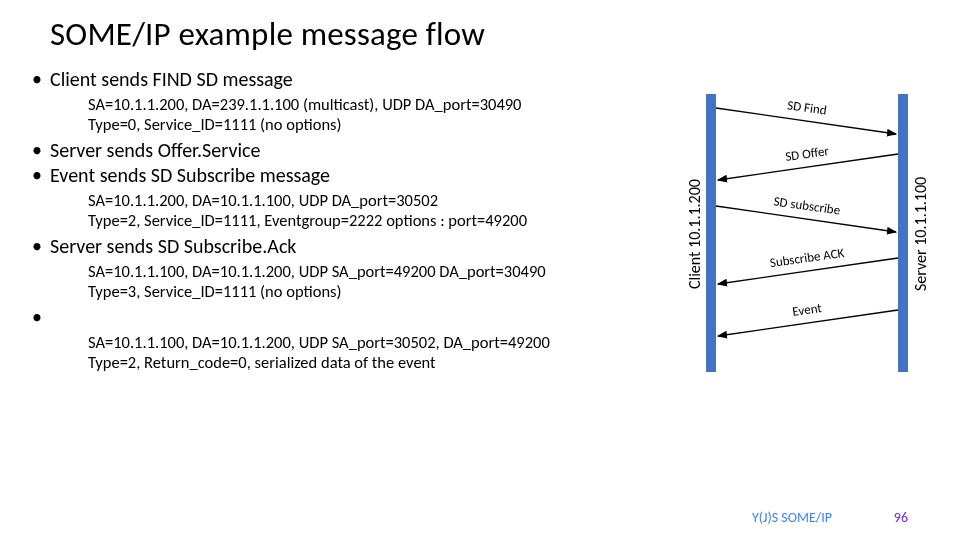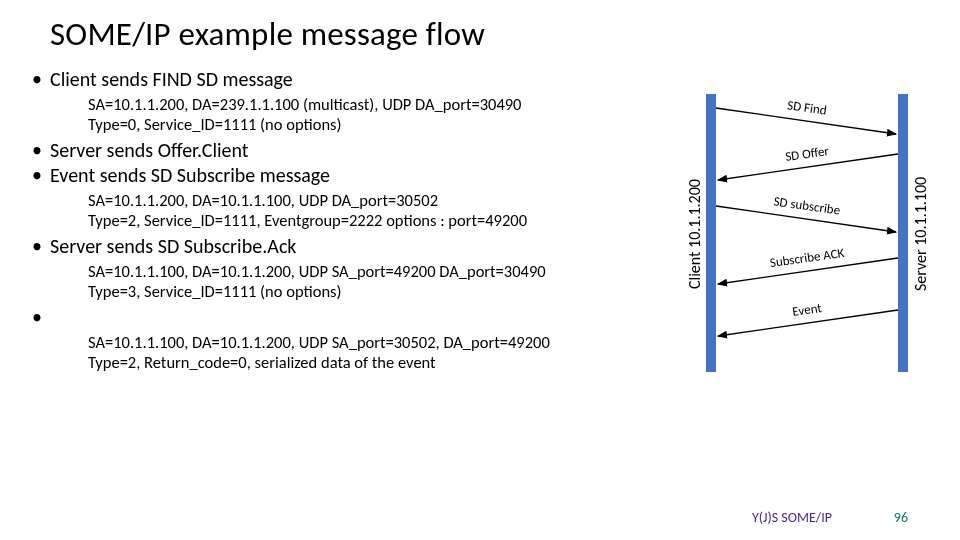--- a/index.html
+++ b/index.html
@@ -21,22 +21,22 @@
   .vlabel { position: absolute; font-size: 16px; color: #000; writing-mode: vertical-rl; transform: rotate(180deg); text-align: center; white-space: nowrap; }
   .vlabel.client { left: 9px; top: 60px; height: 160px; }
   .vlabel.server { right: -18px; top: 60px; height: 160px; }
 
   .arrow { position: absolute; left: 40px; width: 182px; height: 20px; }
   .arrow svg { position: absolute; top: 0; left: 0; width: 100%; height: 100%; overflow: visible; }
   .arrow-label { position: absolute; width: 100%; text-align: center; font-size: 13px; top: -6px; }
   .arrow-label.up   { transform: rotate(-8deg); }
   .arrow-label.down { transform: rotate(8deg); }
 
-  .footer-left { position: absolute; right: 128px; bottom: 14px; font-size: 14px; color: #4c1d95; }
-  .footer-right { position: absolute; right: 52px; bottom: 14px; font-size: 14px; color: #0f766e; }
+  .footer-left { position: absolute; right: 128px; bottom: 14px; font-size: 14px; color: #3b82f6; }
+  .footer-right { position: absolute; right: 52px; bottom: 14px; font-size: 14px; color: #6d28d9; }
 </style>
 </head>
 <body>
 
 <div class="slide">
   <div class="title">SOME/IP example message flow</div>
 
   <div class="body">
     <div class="left">
       <ul class="bullets">
@@ -44,21 +44,21 @@
           <div class="bullet-row">
               <span class="dot">•</span>
               <span>Client sends FIND SD message</span>
             </div>
           <div class="sub" style="white-space:pre-line">SA=10.1.1.200, DA=239.1.1.100 (multicast), UDP DA_port=30490
 Type=0, Service_ID=1111 (no options)</div>
         </li>
         <li>
           <div class="bullet-row">
               <span class="dot">•</span>
-              <span>Server sends Offer.Client</span>
+              <span>Server sends Offer.Service</span>
             </div>
         </li>
         <li>
           <div class="bullet-row">
               <span class="dot">•</span>
               <span>Event sends SD Subscribe message</span>
             </div>
           <div class="sub" style="white-space:pre-line">SA=10.1.1.200, DA=10.1.1.100, UDP DA_port=30502
 Type=2, Service_ID=1111, Eventgroup=2222  options : port=49200</div>
         </li>

